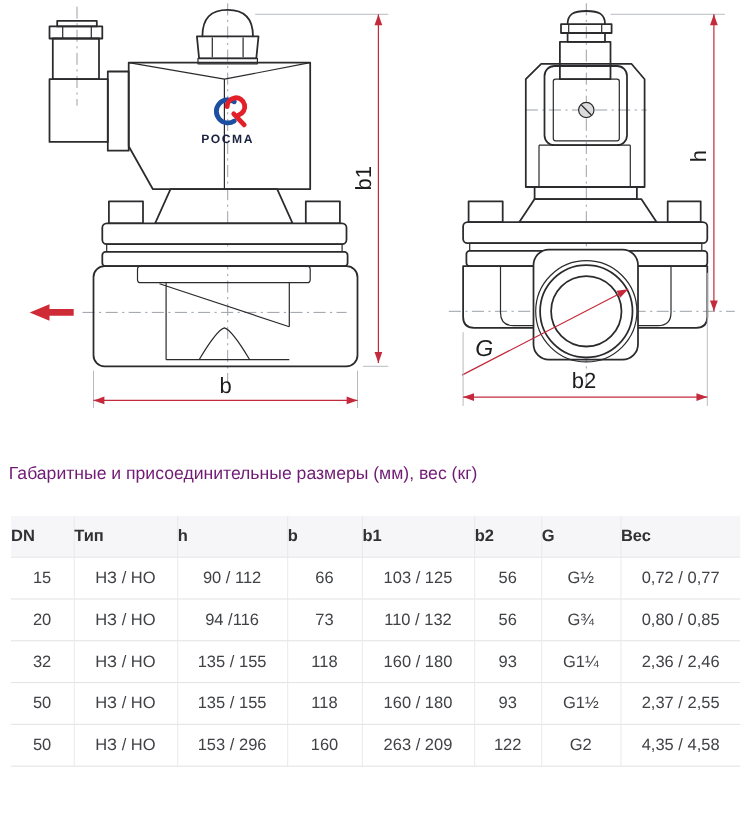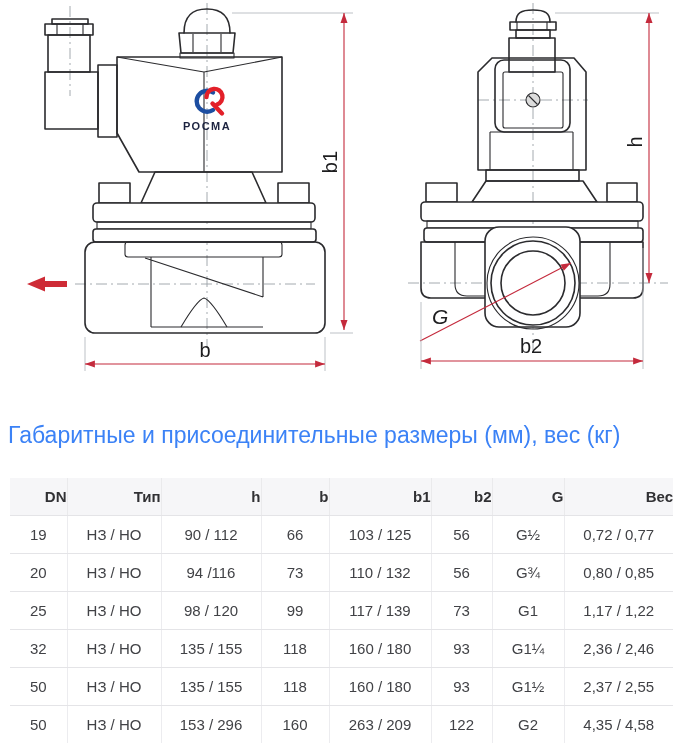--- a/index.html
+++ b/index.html
@@ -25,26 +25,26 @@
   .mk{fill:var(--dim-red);}
   .dimlabel{fill:#1d1d1f;font-size:20px;}
   .glabel{fill:#1d1d1f;font-size:21px;font-style:italic;}
   .flow{fill:var(--flow-red);}
   .logo-arc{fill:none;stroke-linecap:round;}
   .logo-blue{stroke:var(--logo-blue);stroke-width:4.4;}
   .logo-red{stroke:var(--logo-red);stroke-width:4.4;}
   .logo-name{fill:var(--logo-text);font-size:11px;font-weight:bold;letter-spacing:1.5px;}
   .screw{fill:#dcdcdc;stroke:var(--line);stroke-width:1.1;}
   
-  .section-title{margin:24px 10px 16px 8px;font-size:23px;color:#3b82f6;}
+  .section-title{margin:24px 10px 16px 8px;font-size:16px;color:#701a75;}
   
   table{border-collapse:collapse;margin:29px 10px 0 10px;width:663px;table-layout:fixed;
     font-size:15px;color:#414246;}
   th{background:#f6f6f8;font-weight:bold;color:#313134;height:37px;
-    border-right:1px solid #eaeaec;border-bottom:1px solid #e4e4e7;text-align:right;}
+    border-right:1px solid #eaeaec;border-bottom:1px solid #e4e4e7;text-align:left;}
   th:last-child,td:last-child{border-right:none;}
   td{height:38px;text-align:center;border-right:1px solid #ececef;
     border-bottom:1px solid #e4e4e7;background:#fff;}
 </style>
 </head>
 <body>
 
 <div class="drawing-wrap">
 <svg viewBox="0 0 683 398" width="683" height="398">
   <defs>
@@ -174,51 +174,41 @@
       <th>b</th>
       <th>b1</th>
       <th>b2</th>
       <th>G</th>
       <th>Вес</th>
     </tr>
   </thead>
   <tbody>
 
       <tr>
-        <td>19</td>
+        <td>15</td>
         <td>НЗ / НО</td>
         <td>90 / 112</td>
         <td>66</td>
         <td>103 / 125</td>
         <td>56</td>
         <td>G½</td>
         <td>0,72 / 0,77</td>
       </tr>
 
       <tr>
         <td>20</td>
         <td>НЗ / НО</td>
         <td>94 /116</td>
         <td>73</td>
         <td>110 / 132</td>
         <td>56</td>
         <td>G¾</td>
         <td>0,80 / 0,85</td>
       </tr>
 
-      <tr>
-        <td>25</td>
-        <td>НЗ / НО</td>
-        <td>98 / 120</td>
-        <td>99</td>
-        <td>117 / 139</td>
-        <td>73</td>
-        <td>G1</td>
-        <td>1,17 / 1,22</td>
-      </tr>
 
       <tr>
         <td>32</td>
         <td>НЗ / НО</td>
         <td>135 / 155</td>
         <td>118</td>
         <td>160 / 180</td>
         <td>93</td>
         <td>G1¼</td>
         <td>2,36 / 2,46</td>

